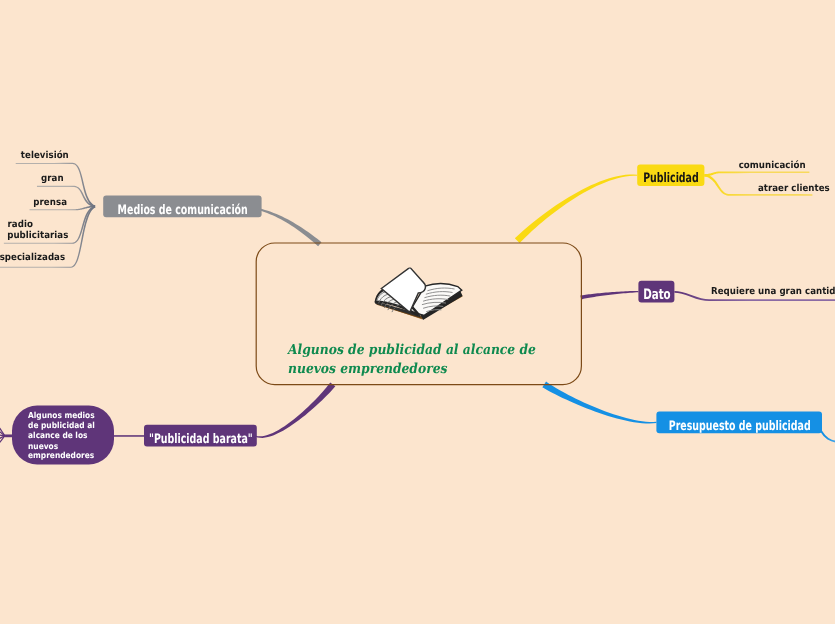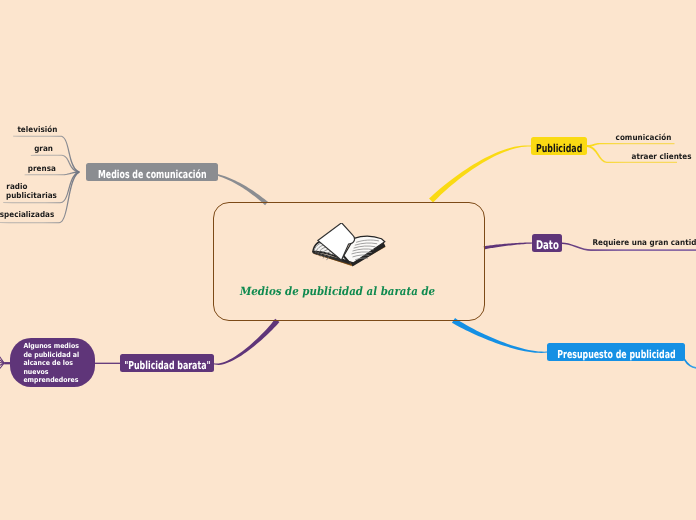--- a/index.html
+++ b/index.html
@@ -128,21 +128,22 @@
     <path d="M5.5 29.7 C 7.5 23.9 13 20.6 19.8 22.1"></path>
     <path d="M7.6 31.7 C 9.8 25.9 15.3 22.7 22 24.2"></path>
     <path d="M10.2 33.6 C 12.6 27.9 18 24.8 24.8 26.3"></path>
     <path d="M13.2 35.4 C 15.8 29.8 21.2 26.8 28 28.3"></path>
     <path d="M16.6 37.1 C 19.3 31.6 24.6 28.7 31.2 30.2"></path>
   </g>
   <path d="M7.8 17.4 L31.6 -0.2 L42.5 11.9 C 46.0 15.2 45.0 20.6 38.6 21.1 L 31.4 37.2 Z" fill="#ffffff" stroke="#333" stroke-width="1.2"></path>
 </g>
 </svg></div>
     <div id="ctitle">
-      <div>Medios de publicidad al barata de</div>
+      <div>Algunos de publicidad al alcance de</div>
+      <div>nuevos emprendedores</div>
     </div>
   </div>
 
   <div class="pill" id="n-medios" style="left:86px;top:163px;width:132px;height:18px;background:#8b8d91;color:#fff;font-size:11px;">
       <span>Medios de comunicación</span>
     </div>
   <div class="pill" id="n-publicidad" style="left:531px;top:137px;width:56px;height:18px;background:#fada13;color:#141414;font-size:11px;">
       <span>Publicidad</span>
     </div>
   <div class="pill" id="n-dato" style="left:532px;top:234px;width:30px;height:18px;background:#5f3579;color:#fff;font-size:12px;">

